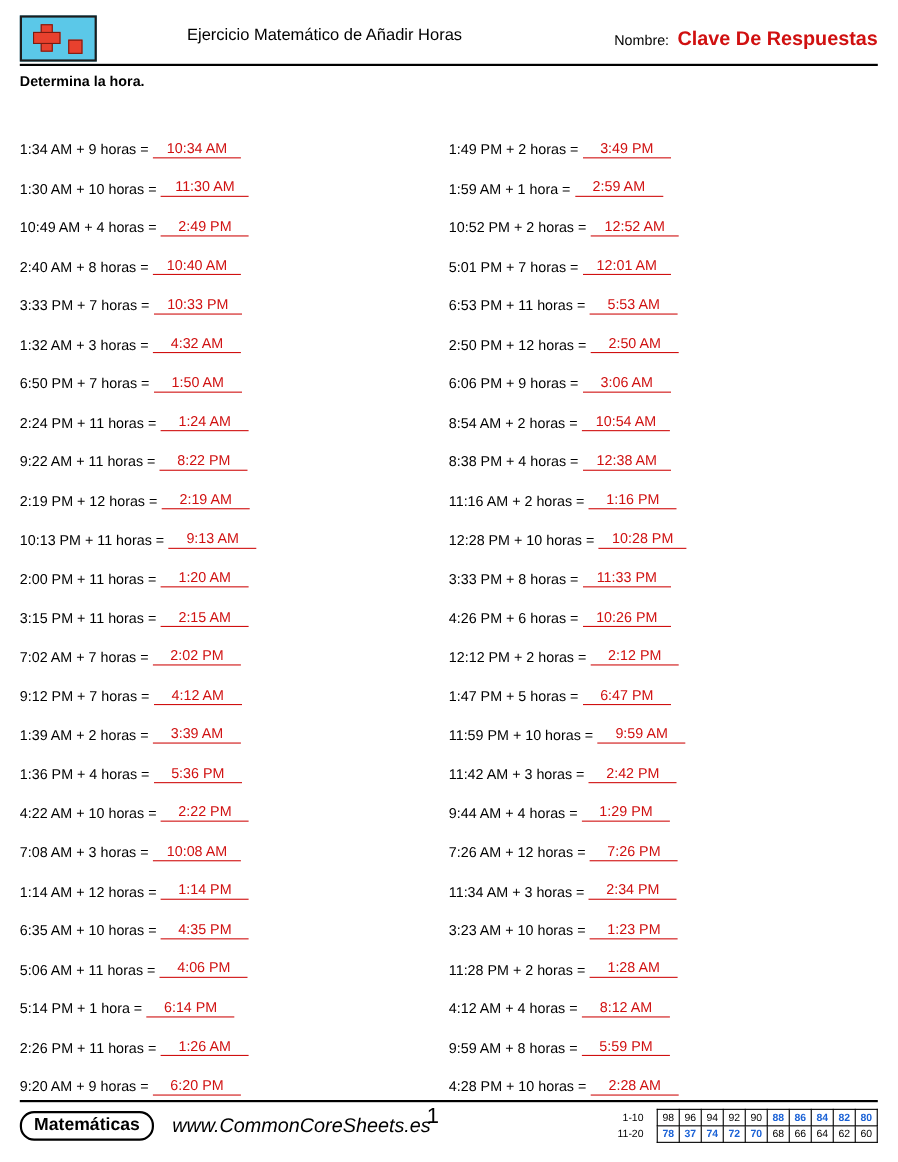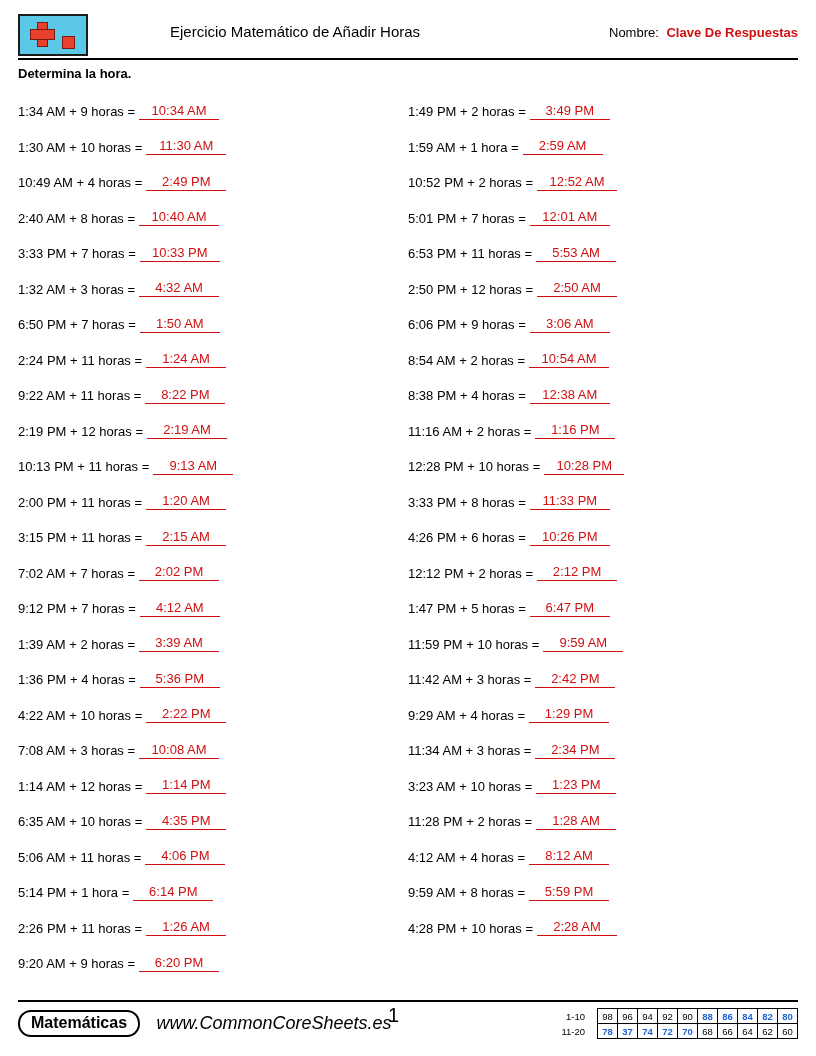--- a/index.html
+++ b/index.html
@@ -67,34 +67,34 @@
   .name-wrap {
     position:absolute;
     right:0; top:11px;
     font-size:13px;
     white-space:nowrap;
   }
   .name-label { color:#000; }
   .name-value {
     color:#d01010;
     font-weight:bold;
-    font-size:13px;
+    font-size:18px;
     margin-left:4px;
   }
   
   .instruction {
     margin:6px 0 0 18px;
     font-size:13px;
     font-weight:bold;
   }
   
   .problems {
     position:absolute;
     left:18px;
-    top:80px;
+    top:104px;
     width:780px;
   }
   .col-wrap { display:flex; }
   .col { width:390px; }
   .prob {
     height:35.5px;
     font-size:13px;
     white-space:nowrap;
     display:flex;
     align-items:center;
@@ -355,22 +355,26 @@
           </div>
         <div class="prob">
             <span class="q">11:59 PM + 10 horas =</span>
             <span class="ans">9:59 AM</span>
           </div>
         <div class="prob">
             <span class="q">11:42 AM + 3 horas =</span>
             <span class="ans">2:42 PM</span>
           </div>
         <div class="prob">
-            <span class="q">9:29 AM + 4 horas =</span>
+            <span class="q">9:44 AM + 4 horas =</span>
             <span class="ans">1:29 PM</span>
+          </div>
+        <div class="prob">
+            <span class="q">7:26 AM + 12 horas =</span>
+            <span class="ans">7:26 PM</span>
           </div>
         <div class="prob">
             <span class="q">11:34 AM + 3 horas =</span>
             <span class="ans">2:34 PM</span>
           </div>
         <div class="prob">
             <span class="q">3:23 AM + 10 horas =</span>
             <span class="ans">1:23 PM</span>
           </div>
         <div class="prob">

